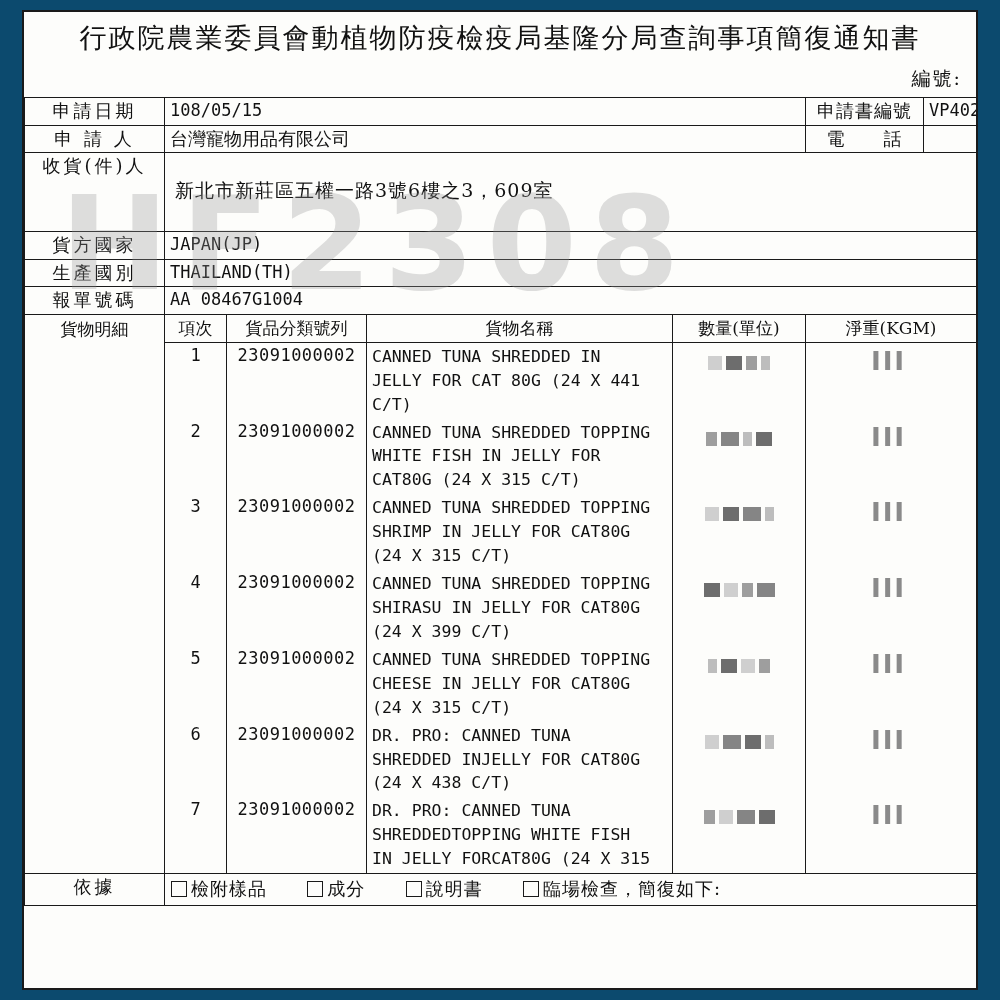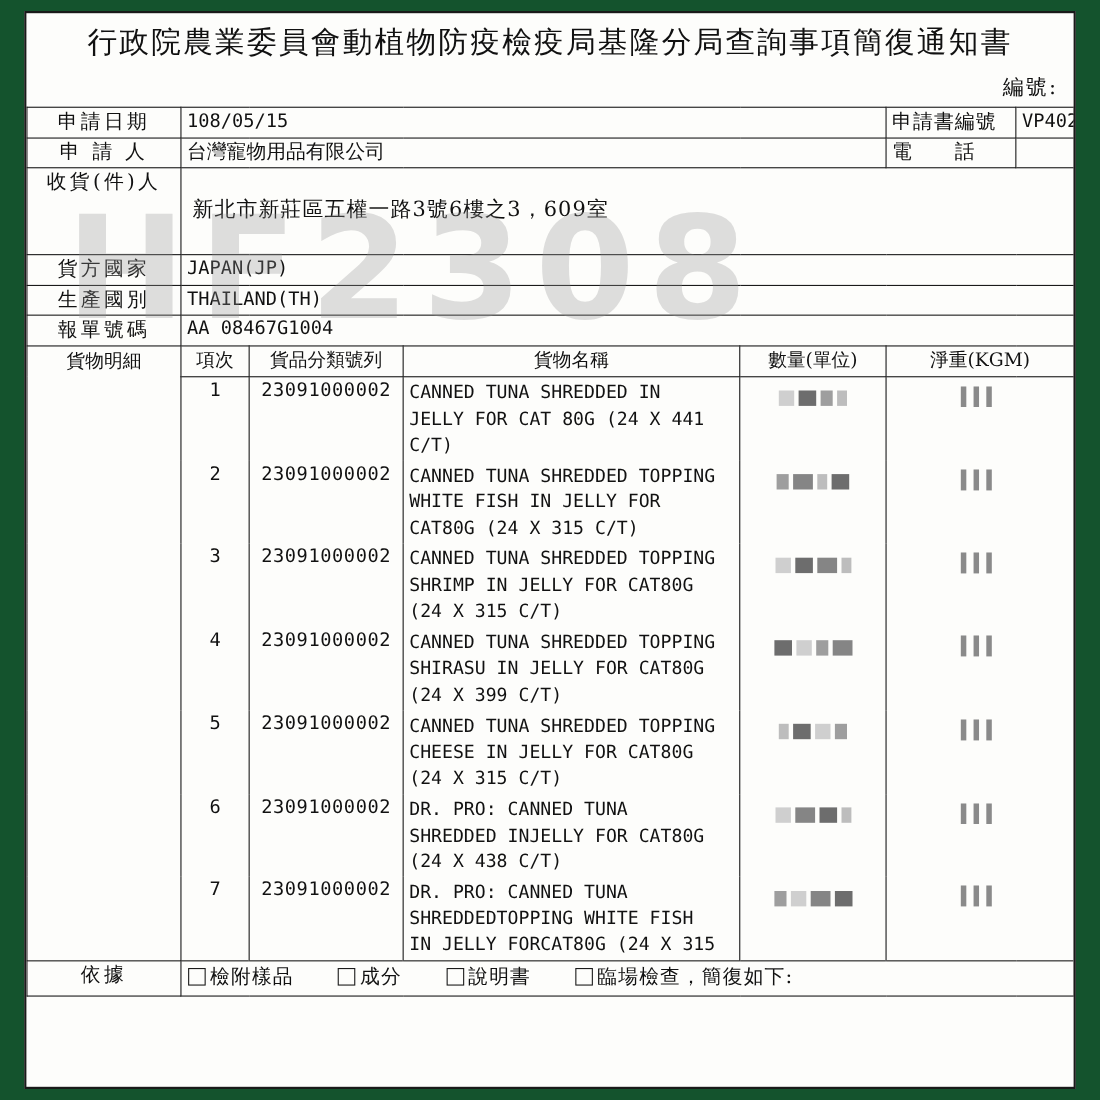--- a/index.html
+++ b/index.html
@@ -11,21 +11,21 @@
     width: 1000px;
     height: 1000px;
     font-family: "Liberation Serif", serif;
     color: #111;
     overflow: hidden;
   }
   .page {
     position: relative;
     width: 1000px;
     height: 1000px;
-    background: #14532d;
+    background: #0c4a6e;
     box-sizing: border-box;
   }
   .doc {
     position: absolute;
     left: 22px;
     top: 10px;
     width: 956px;
     height: 980px;
     border: 2px solid #1a1a1a;
     box-sizing: border-box;
@@ -62,21 +62,21 @@
     line-height: 1.25;
   }
   .lbl {
     text-align: center;
     letter-spacing: 3px;
     white-space: nowrap;
     font-size: 18px;
     margin-top: 36px;
   }
   .lbl-wide {
-    text-align: left;
+    text-align: center;
     letter-spacing: 1px;
     white-space: nowrap;
   }
   .val-en {
     font-family: "DejaVu Sans Mono", monospace;
     font-size: 17px;
     letter-spacing: 0px;
   }
   .val-cjk {
     font-family: "DejaVu Serif", serif;

